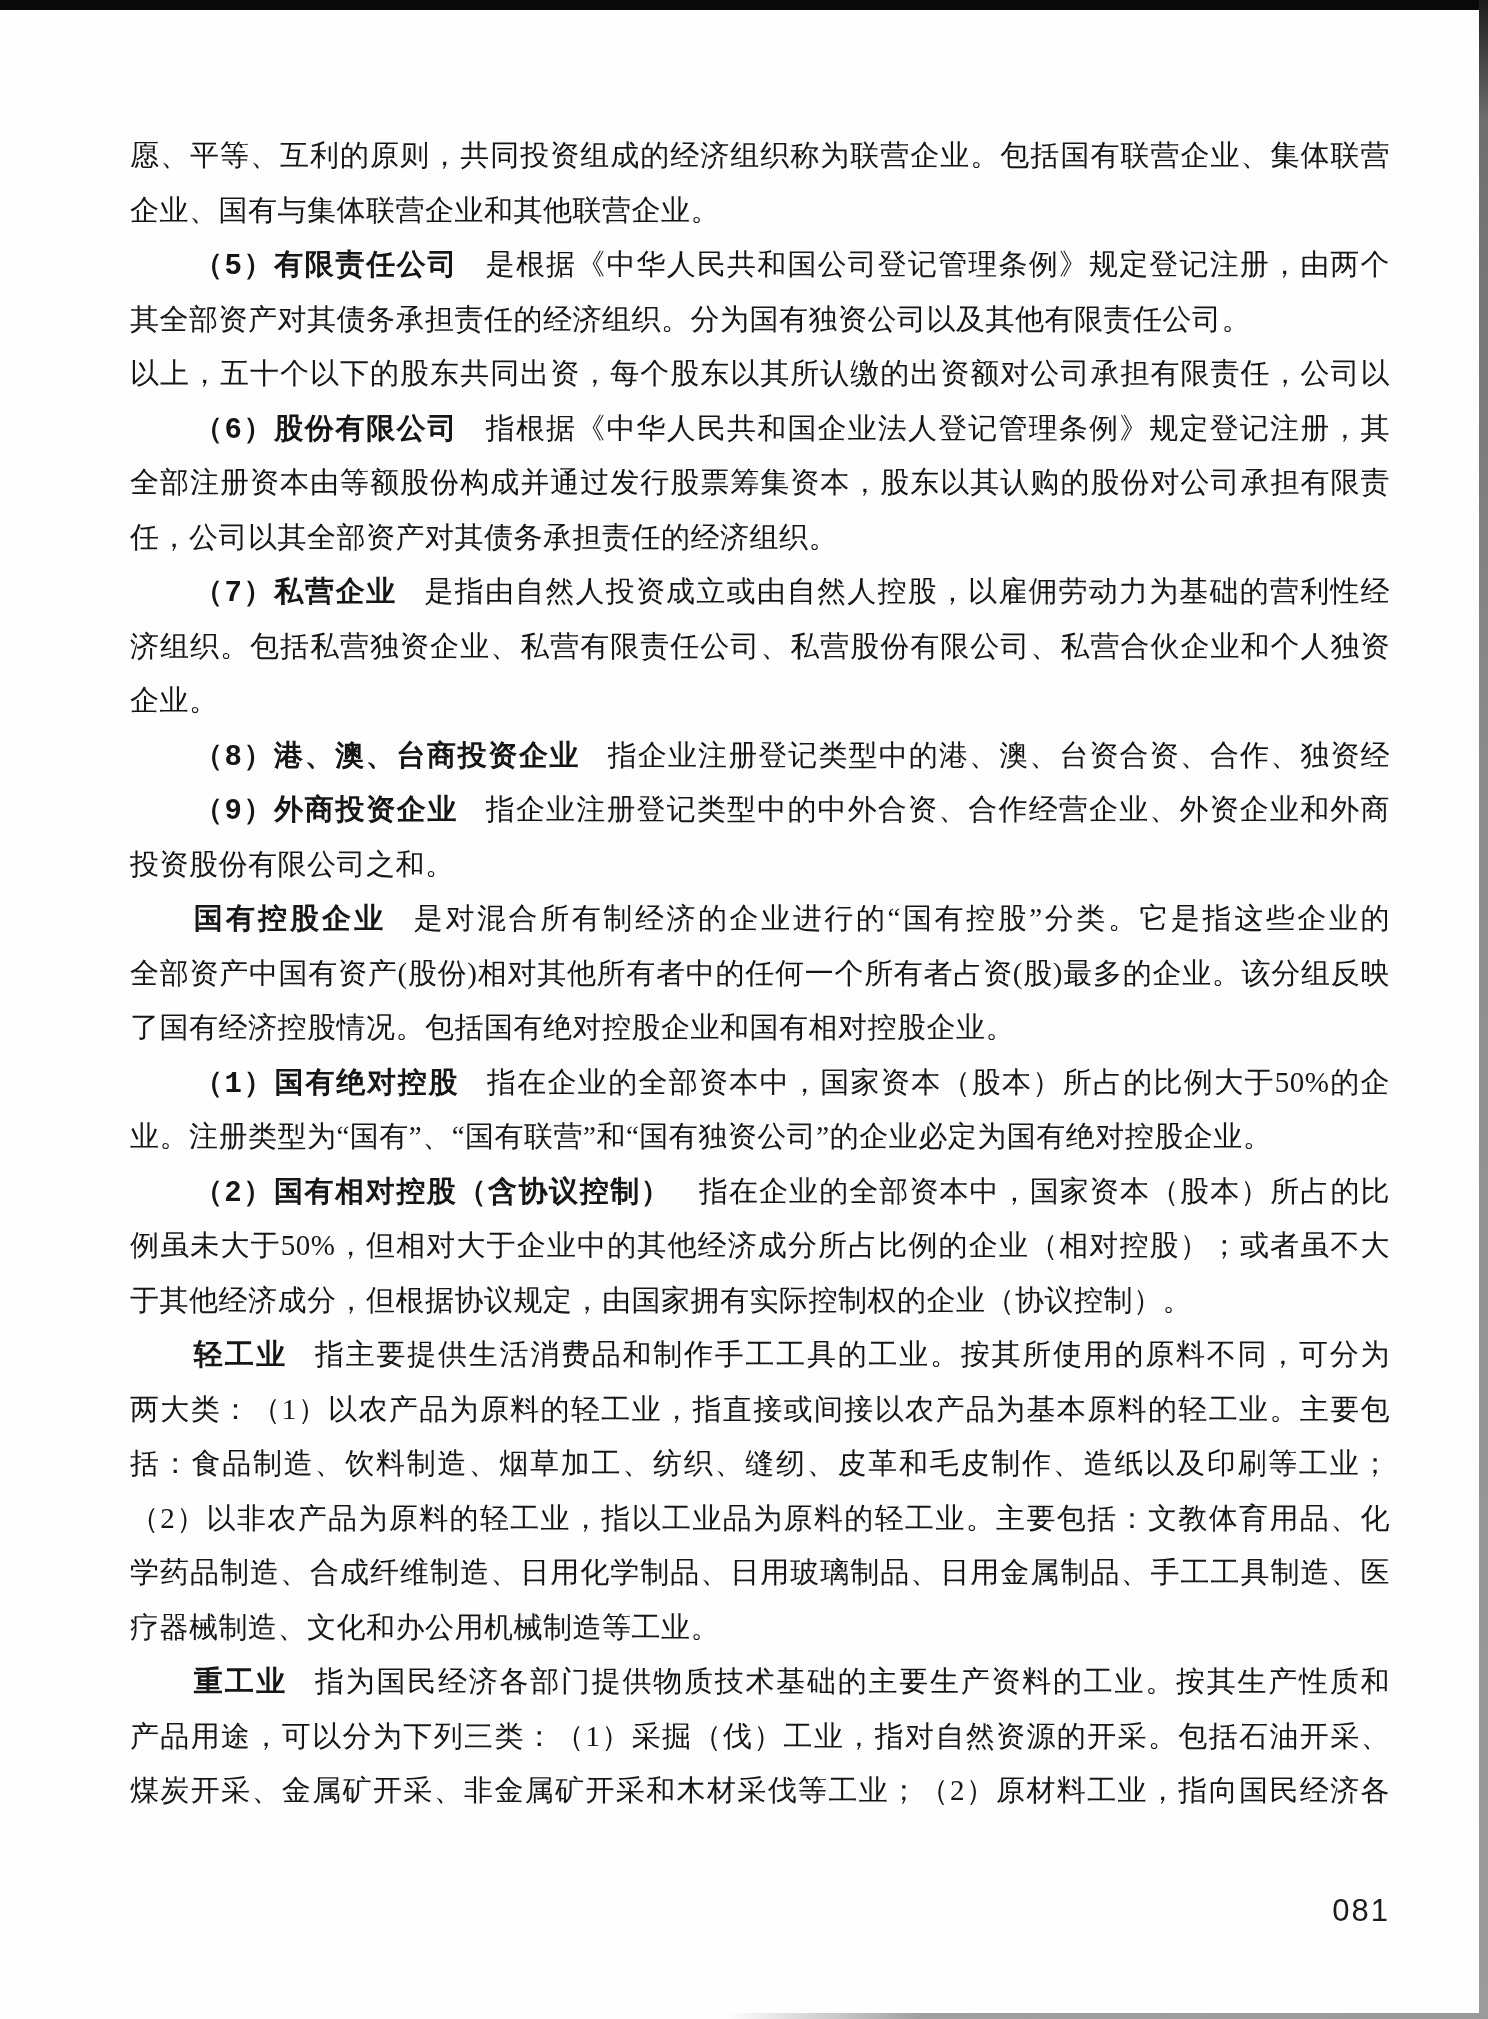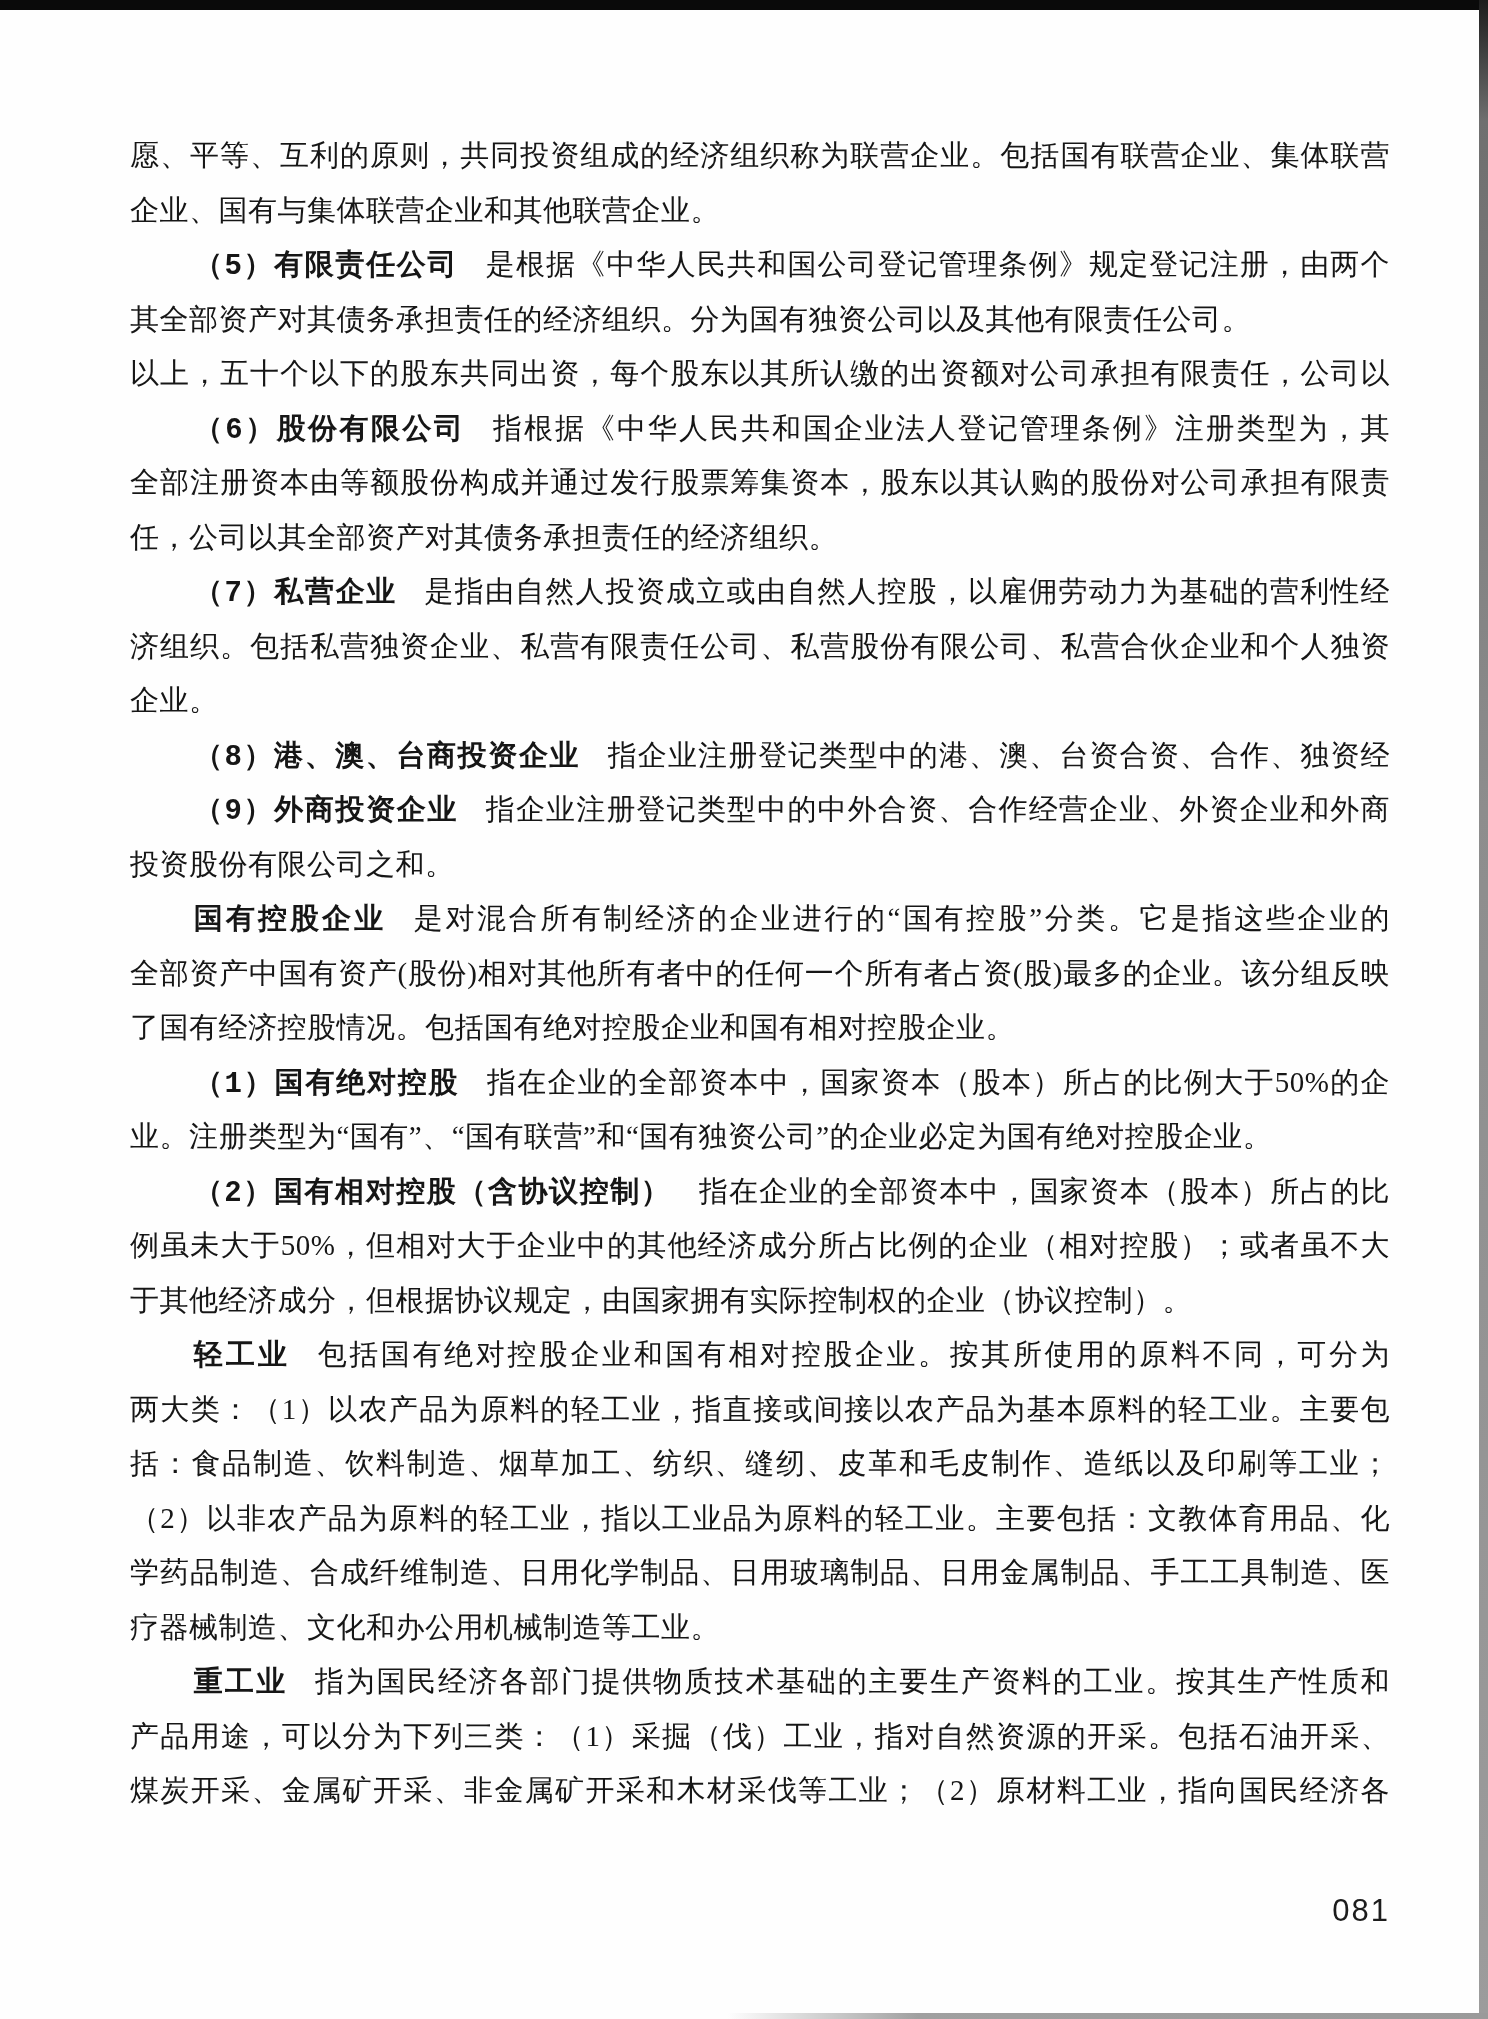--- a/index.html
+++ b/index.html
@@ -83,38 +83,38 @@
   <div class="edge-top"></div>
   <div class="edge-right"></div>
   <div class="edge-bottom"></div>
 
   <main class="content">
     <div class="line fill"><span>愿、平等、互利的原则，共同投资组成的经济组织称为联营企业。包括国有联营企业、集体联营</span></div>
     <div class="line"><span>企业、国有与集体联营企业和其他联营企业。</span></div>
     <div class="line fill indent"><b class="term">（5）有限责任公司</b><span>是根据《中华人民共和国公司登记管理条例》规定登记注册，由两个</span></div>
     <div class="line"><span>其全部资产对其债务承担责任的经济组织。分为国有独资公司以及其他有限责任公司。</span></div>
     <div class="line fill"><span>以上，五十个以下的股东共同出资，每个股东以其所认缴的出资额对公司承担有限责任，公司以</span></div>
-    <div class="line fill indent"><b class="term">（6）股份有限公司</b><span>指根据《中华人民共和国企业法人登记管理条例》注册类型为，其</span></div>
+    <div class="line fill indent"><b class="term">（6）股份有限公司</b><span>指根据《中华人民共和国企业法人登记管理条例》规定登记注册，其</span></div>
     <div class="line fill"><span>全部注册资本由等额股份构成并通过发行股票筹集资本，股东以其认购的股份对公司承担有限责</span></div>
     <div class="line"><span>任，公司以其全部资产对其债务承担责任的经济组织。</span></div>
     <div class="line fill indent"><b class="term">（7）私营企业</b><span>是指由自然人投资成立或由自然人控股，以雇佣劳动力为基础的营利性经</span></div>
     <div class="line fill"><span>济组织。包括私营独资企业、私营有限责任公司、私营股份有限公司、私营合伙企业和个人独资</span></div>
     <div class="line"><span>企业。</span></div>
     <div class="line fill indent"><b class="term">（8）港、澳、台商投资企业</b><span>指企业注册登记类型中的港、澳、台资合资、合作、独资经</span></div>
     <div class="line fill indent"><b class="term">（9）外商投资企业</b><span>指企业注册登记类型中的中外合资、合作经营企业、外资企业和外商</span></div>
     <div class="line"><span>投资股份有限公司之和。</span></div>
     <div class="line fill indent"><b class="term">国有控股企业</b><span>是对混合所有制经济的企业进行的“国有控股”分类。它是指这些企业的</span></div>
     <div class="line fill"><span>全部资产中国有资产(股份)相对其他所有者中的任何一个所有者占资(股)最多的企业。该分组反映</span></div>
     <div class="line"><span>了国有经济控股情况。包括国有绝对控股企业和国有相对控股企业。</span></div>
     <div class="line fill indent"><b class="term">（1）国有绝对控股</b><span>指在企业的全部资本中，国家资本（股本）所占的比例大于50%的企</span></div>
     <div class="line"><span>业。注册类型为“国有”、“国有联营”和“国有独资公司”的企业必定为国有绝对控股企业。</span></div>
     <div class="line fill indent"><b class="term">（2）国有相对控股（含协议控制）</b><span>指在企业的全部资本中，国家资本（股本）所占的比</span></div>
     <div class="line fill"><span>例虽未大于50%，但相对大于企业中的其他经济成分所占比例的企业（相对控股）；或者虽不大</span></div>
     <div class="line"><span>于其他经济成分，但根据协议规定，由国家拥有实际控制权的企业（协议控制）。</span></div>
-    <div class="line fill indent"><b class="term">轻工业</b><span>包括国有绝对控股企业和国有相对控股企业。按其所使用的原料不同，可分为</span></div>
+    <div class="line fill indent"><b class="term">轻工业</b><span>指主要提供生活消费品和制作手工工具的工业。按其所使用的原料不同，可分为</span></div>
     <div class="line fill"><span>两大类：（1）以农产品为原料的轻工业，指直接或间接以农产品为基本原料的轻工业。主要包</span></div>
     <div class="line fill"><span>括：食品制造、饮料制造、烟草加工、纺织、缝纫、皮革和毛皮制作、造纸以及印刷等工业；</span></div>
     <div class="line fill"><span>（2）以非农产品为原料的轻工业，指以工业品为原料的轻工业。主要包括：文教体育用品、化</span></div>
     <div class="line fill"><span>学药品制造、合成纤维制造、日用化学制品、日用玻璃制品、日用金属制品、手工工具制造、医</span></div>
     <div class="line"><span>疗器械制造、文化和办公用机械制造等工业。</span></div>
     <div class="line fill indent"><b class="term">重工业</b><span>指为国民经济各部门提供物质技术基础的主要生产资料的工业。按其生产性质和</span></div>
     <div class="line fill"><span>产品用途，可以分为下列三类：（1）采掘（伐）工业，指对自然资源的开采。包括石油开采、</span></div>
     <div class="line fill"><span>煤炭开采、金属矿开采、非金属矿开采和木材采伐等工业；（2）原材料工业，指向国民经济各</span></div>
   </main>
 

